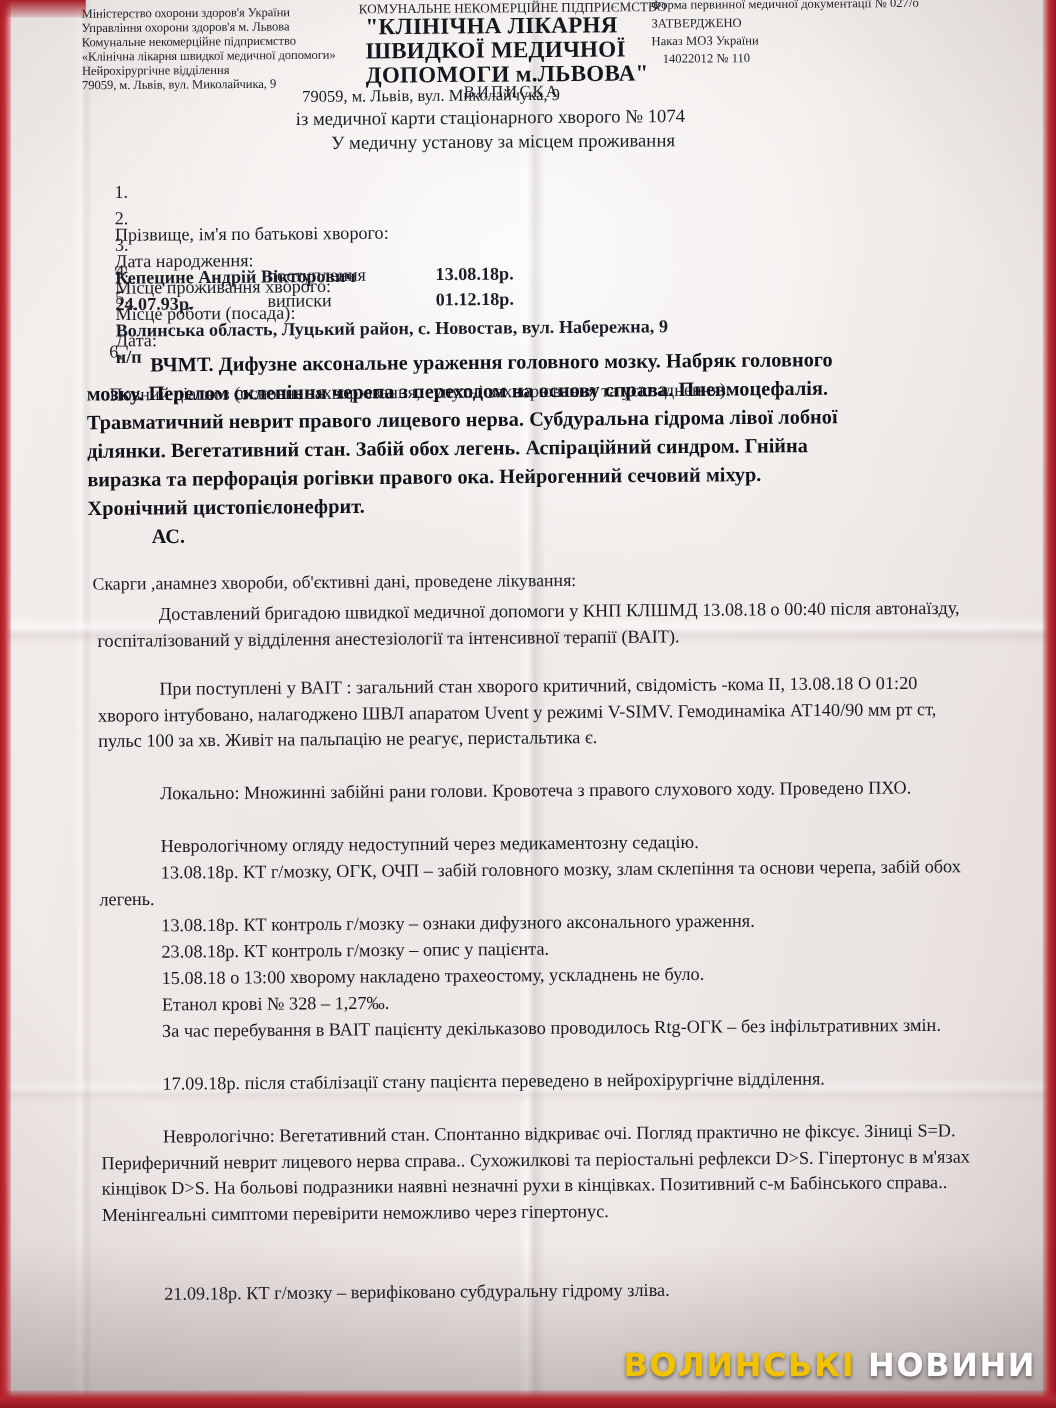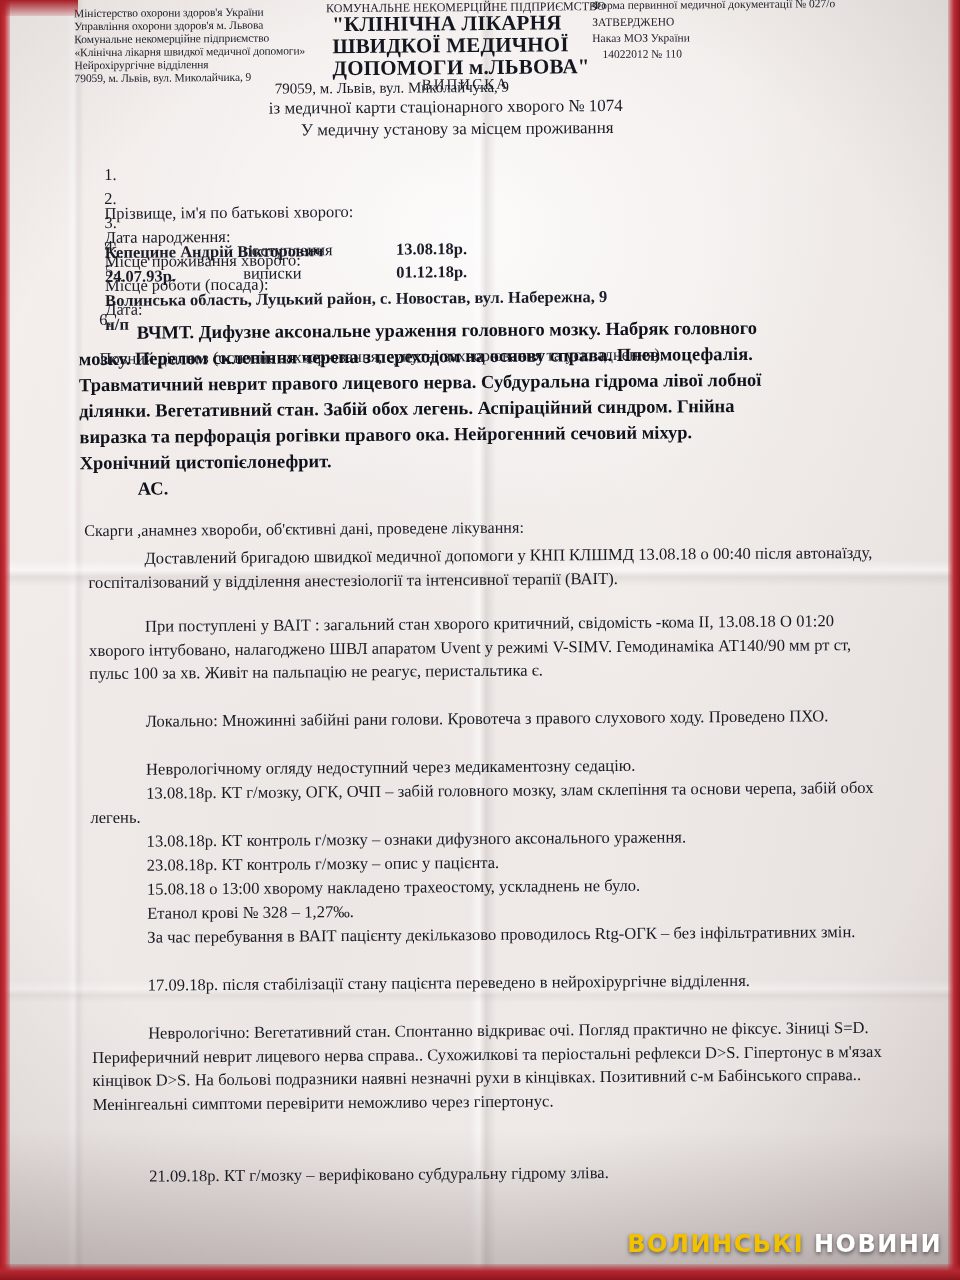--- a/index.html
+++ b/index.html
@@ -114,21 +114,21 @@
   }
   .smallcaption { font-size: 16.2px; }
 
   
   #watermark {
     position: absolute;
     right: 18px;
     bottom: 22px;
     font-family: "DejaVu Sans", sans-serif;
     font-weight: bold;
-    font-size: 24px;
+    font-size: 29px;
     letter-spacing: 1.5px;
     color: #f2c200;
     text-shadow: 0 2px 4px rgba(0,0,0,0.55);
   }
   #watermark .wm2 { color: #ffffff; }
 </style>
 </head>
 <body>
 
 <div id="page">

